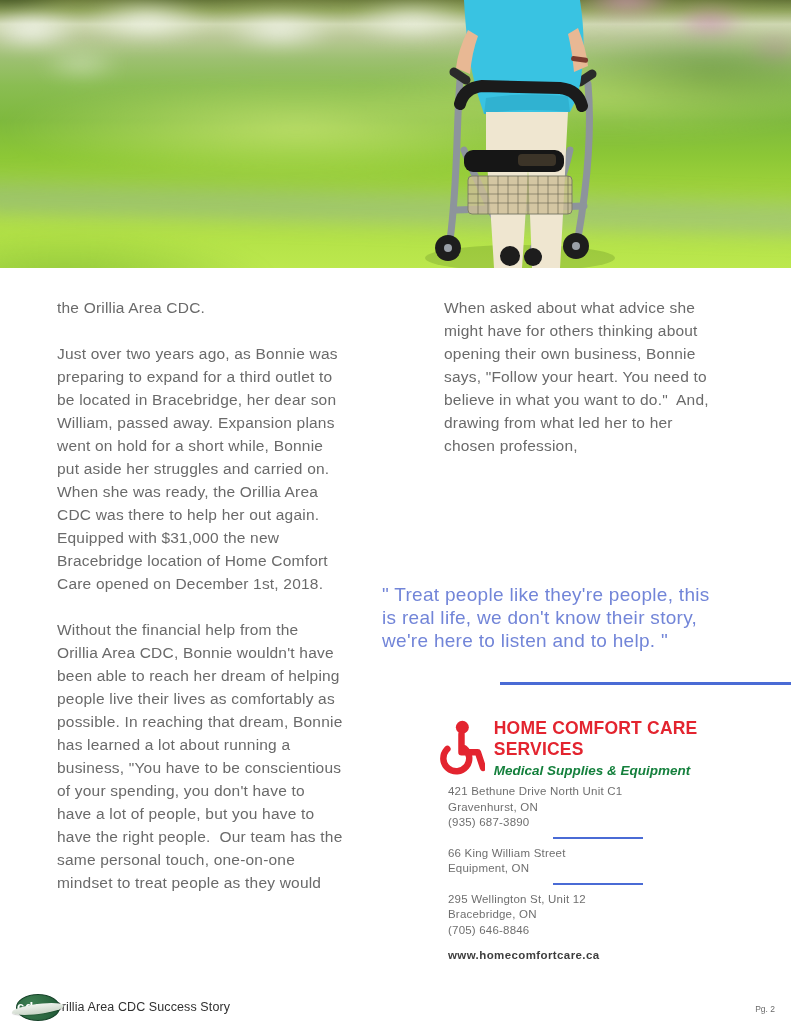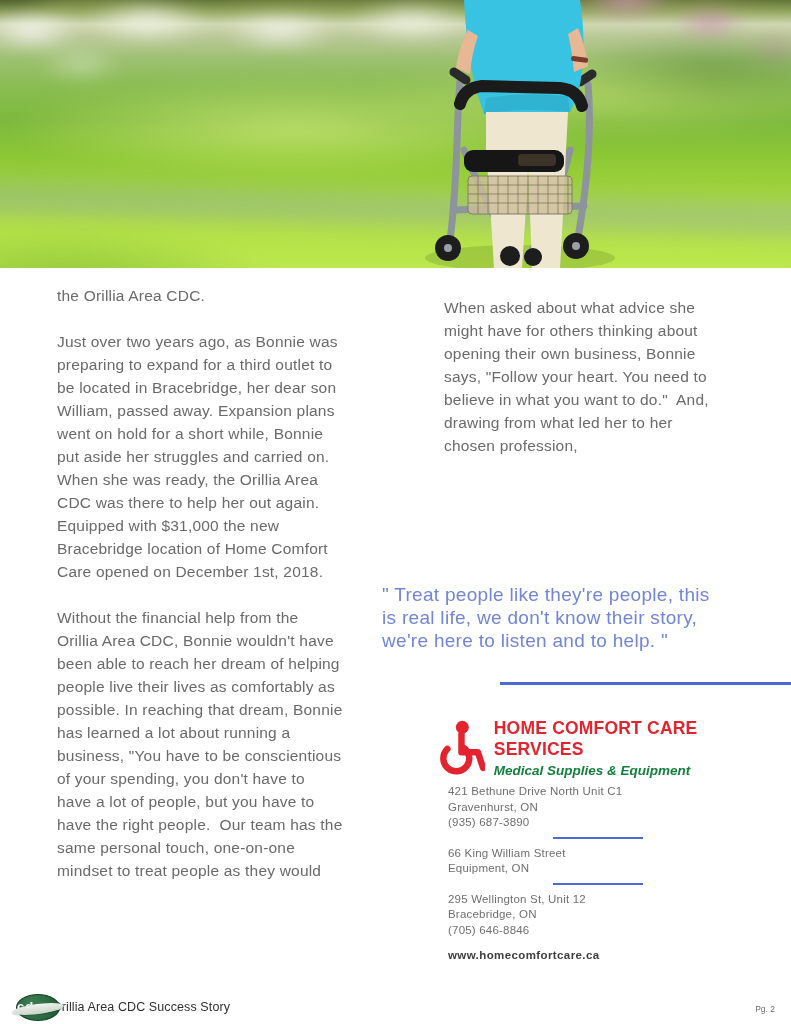--- a/index.html
+++ b/index.html
@@ -37,21 +37,21 @@
       radial-gradient(420px 70px at 38% 48%, rgba(245,255,150,0.50), transparent 70%),
       radial-gradient(350px 60px at 75% 38%, rgba(240,250,140,0.35), transparent 70%),
       radial-gradient(200px 60px at 88% 30%, rgba(60,110,30,0.40), transparent 70%),
       radial-gradient(300px 80px at 10% 100%,rgba(80,150,30,0.45), transparent 70%);
   }
   .person { position:absolute; left:420px; top:0; }
   
   .col { position:absolute; width:342px; font-size:15.5px; line-height:23px;
          color:#6a6a6a; letter-spacing:0.2px; }
   .col p { white-space:pre-wrap; margin:0 0 23px 0; }
-  .col-left  { left:57px;  top:284px; }
+  .col-left  { left:57px;  top:296px; }
   .col-right { left:444px; top:296px; }
   .quote { position:absolute; left:382px; top:583px; width:406px;
            font-size:19px; line-height:23px; color:#7285d8;
            letter-spacing:0.3px; white-space:pre-wrap; }
   .rule-quote { position:absolute; left:500px; top:682px; width:291px; height:3px;
                 background:#4a6bd5; }
   
   .brand { position:absolute; left:433px; top:709px; display:flex; align-items:flex-end; }
   .brand-text { margin-left:9px; }
   .brand-name { margin-top:9px; font-size:17.5px; font-weight:bold; color:#e3242f;

